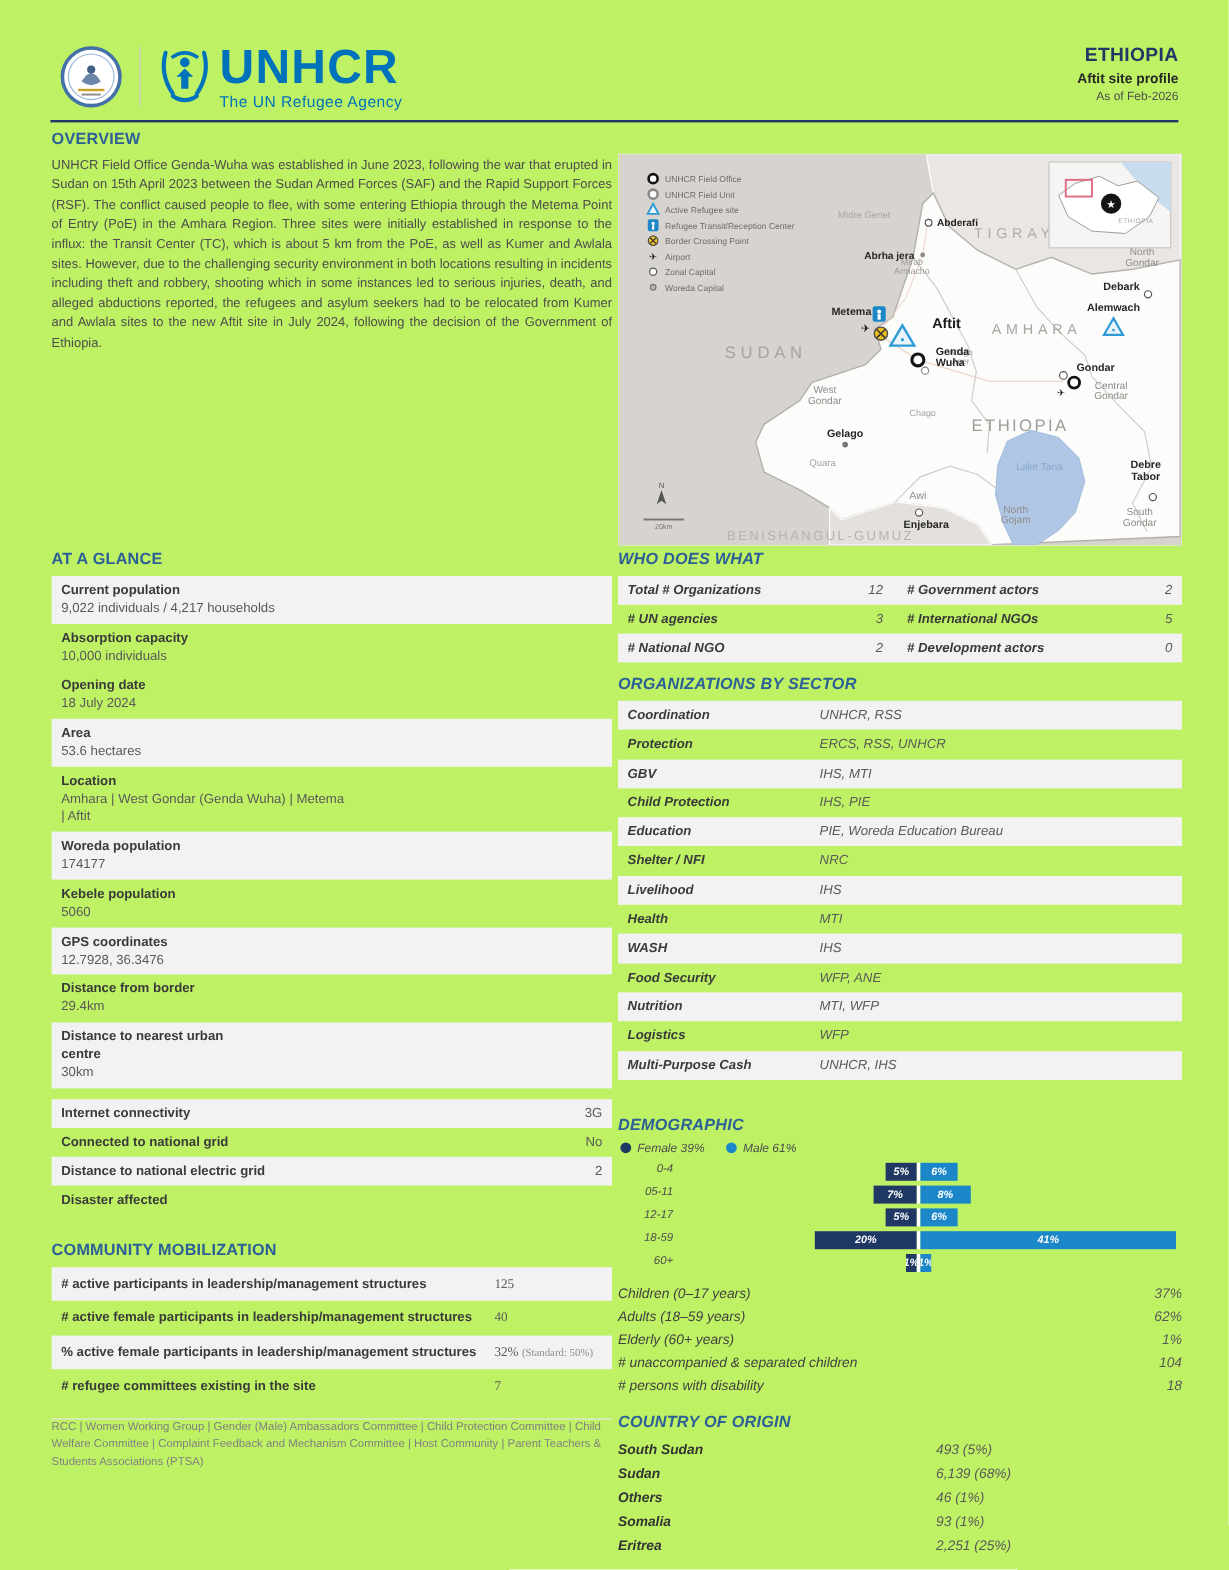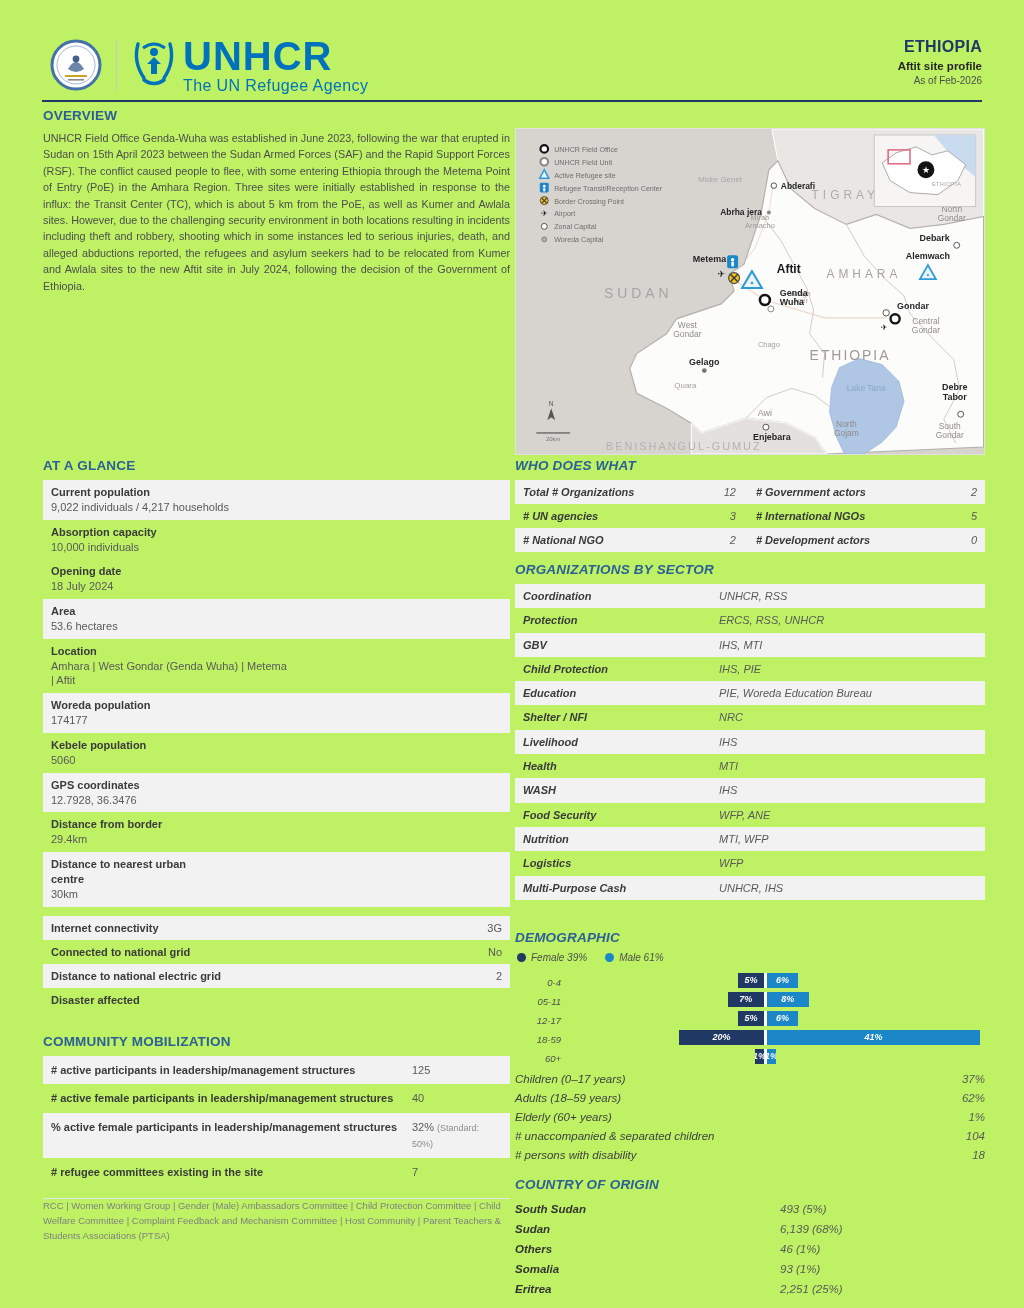--- a/index.html
+++ b/index.html
@@ -6,21 +6,21 @@
   .page{position:relative;width:1024px;height:1308px;background:#bef264;
         font-family:"Liberation Sans",sans-serif;color:#404040;overflow:hidden;}
   
   .hdr-logos{position:absolute;left:50px;top:36px;display:flex;align-items:center;gap:14px;}
   .gov-emblem{width:52px;height:52px;}
   .logo-divider{width:1px;height:50px;background:#C9C9C9;}
   .unhcr-logo{display:flex;align-items:flex-start;gap:6px;}
   .unhcr-emblem{width:46px;height:52px;}
   .unhcr-word{line-height:1;}
   .unhcr-name{font-size:40px;font-weight:bold;color:#0072BC;letter-spacing:1px;}
-  .unhcr-tag{font-size:16px;color:#0072BC;margin-top:2px;letter-spacing:.4px;}
+  .unhcr-tag{font-size:13px;color:#0072BC;margin-top:2px;letter-spacing:.4px;}
   .hdr-title{position:absolute;right:42px;top:38px;text-align:right;}
   .hdr-country{font-size:16px;font-weight:bold;color:#1F3864;letter-spacing:.3px;}
   .hdr-sub{font-size:11.5px;font-weight:bold;color:#262626;margin-top:4px;}
   .hdr-asof{font-size:10px;color:#4D4D4D;margin-top:3px;}
   .hdr-rule{position:absolute;left:42px;right:42px;top:100px;border-top:2px solid #1F3864;}
   
   .sec-title{font-size:13.5px;font-weight:bold;color:#2D6096;letter-spacing:.2px;margin:0 0 7px 0;}
   
   .overview-block{position:absolute;left:43px;top:108px;width:467px;}
   .overview-text{font-size:10.8px;line-height:1.52;color:#4D4D4D;text-align:justify;margin-top:4px;}
@@ -40,36 +40,36 @@
   .flag-row{display:flex;justify-content:space-between;padding:6px 8px;font-size:11px;}
   .flag-label{font-weight:bold;color:#3A3A3A;}
   .flag-value{color:#595959;}
   
   .wdw-row{display:flex;padding:6px 8px;font-size:11px;align-items:baseline;}
   .wdw-l{flex:1.15;font-weight:bold;color:#3A3A3A;}
   .wdw-v{width:26px;text-align:right;color:#595959;margin-right:20px;}
   .wdw-l2{flex:1.25;font-weight:bold;color:#3A3A3A;}
   .wdw-v2{width:18px;text-align:right;color:#595959;}
   
-  .org-row{display:flex;padding:5px 8px;font-size:11px;line-height:1.3;gap:36px;}
+  .org-row{display:flex;padding:5px 8px;font-size:11px;line-height:1.3;}
   .org-label{width:160px;font-weight:bold;color:#3A3A3A;flex-shrink:0;}
   .org-value{flex:1;color:#595959;}
   
   .cm-row{display:flex;padding:6px 8px;font-size:11px;line-height:1.5;}
   .cm-label{flex:1;font-weight:bold;color:#3A3A3A;padding-right:10px;}
-  .cm-value{width:90px;color:#595959;}
+  .cm-value{width:90px;color:#595959;font-family:Liberation Serif, serif;}
   .cm-note{font-size:9px;color:#8C8C8C;}
   .cm-footnote{font-size:9.5px;color:#808080;line-height:1.55;margin-top:12px;border-top:1px solid #E6E6E6;padding-top:0;}
   
   .demo-legend{display:flex;gap:18px;font-size:10px;color:#4D4D4D;margin:2px 0 6px 2px;align-items:center;}
   .dot{width:9px;height:9px;border-radius:50%;display:inline-block;margin-right:5px;vertical-align:-1px;}
   .dot-f{background:#1F3864;}
   .dot-m{background:#1B87C9;}
   .pyr{margin-bottom:6px;}
-  .pyr-row{display:flex;align-items:flex-end;height:19px;}
+  .pyr-row{display:flex;align-items:flex-start;height:19px;}
   .pyr-cat{width:46px;text-align:right;font-size:9.5px;color:#4D4D4D;padding-right:6px;flex-shrink:0;}
   .pyr-left{width:197px;display:flex;justify-content:flex-end;flex-shrink:0;}
   .pyr-right{flex:1;display:flex;justify-content:flex-start;border-left:3px solid #fff;}
   .bar{height:15px;color:#fff;font-size:9px;font-weight:bold;display:flex;align-items:center;justify-content:center;overflow:hidden;}
   .bar.female{background:#1F3864;margin-right:0;}
   .bar.male{background:#1B87C9;}
   .dstat-row{display:flex;justify-content:space-between;padding:3.5px 0;font-size:11.5px;color:#404040;}
   .dstat-value{color:#595959;}
   
   .coo-row{display:flex;padding:4px 0;font-size:11.5px;}

